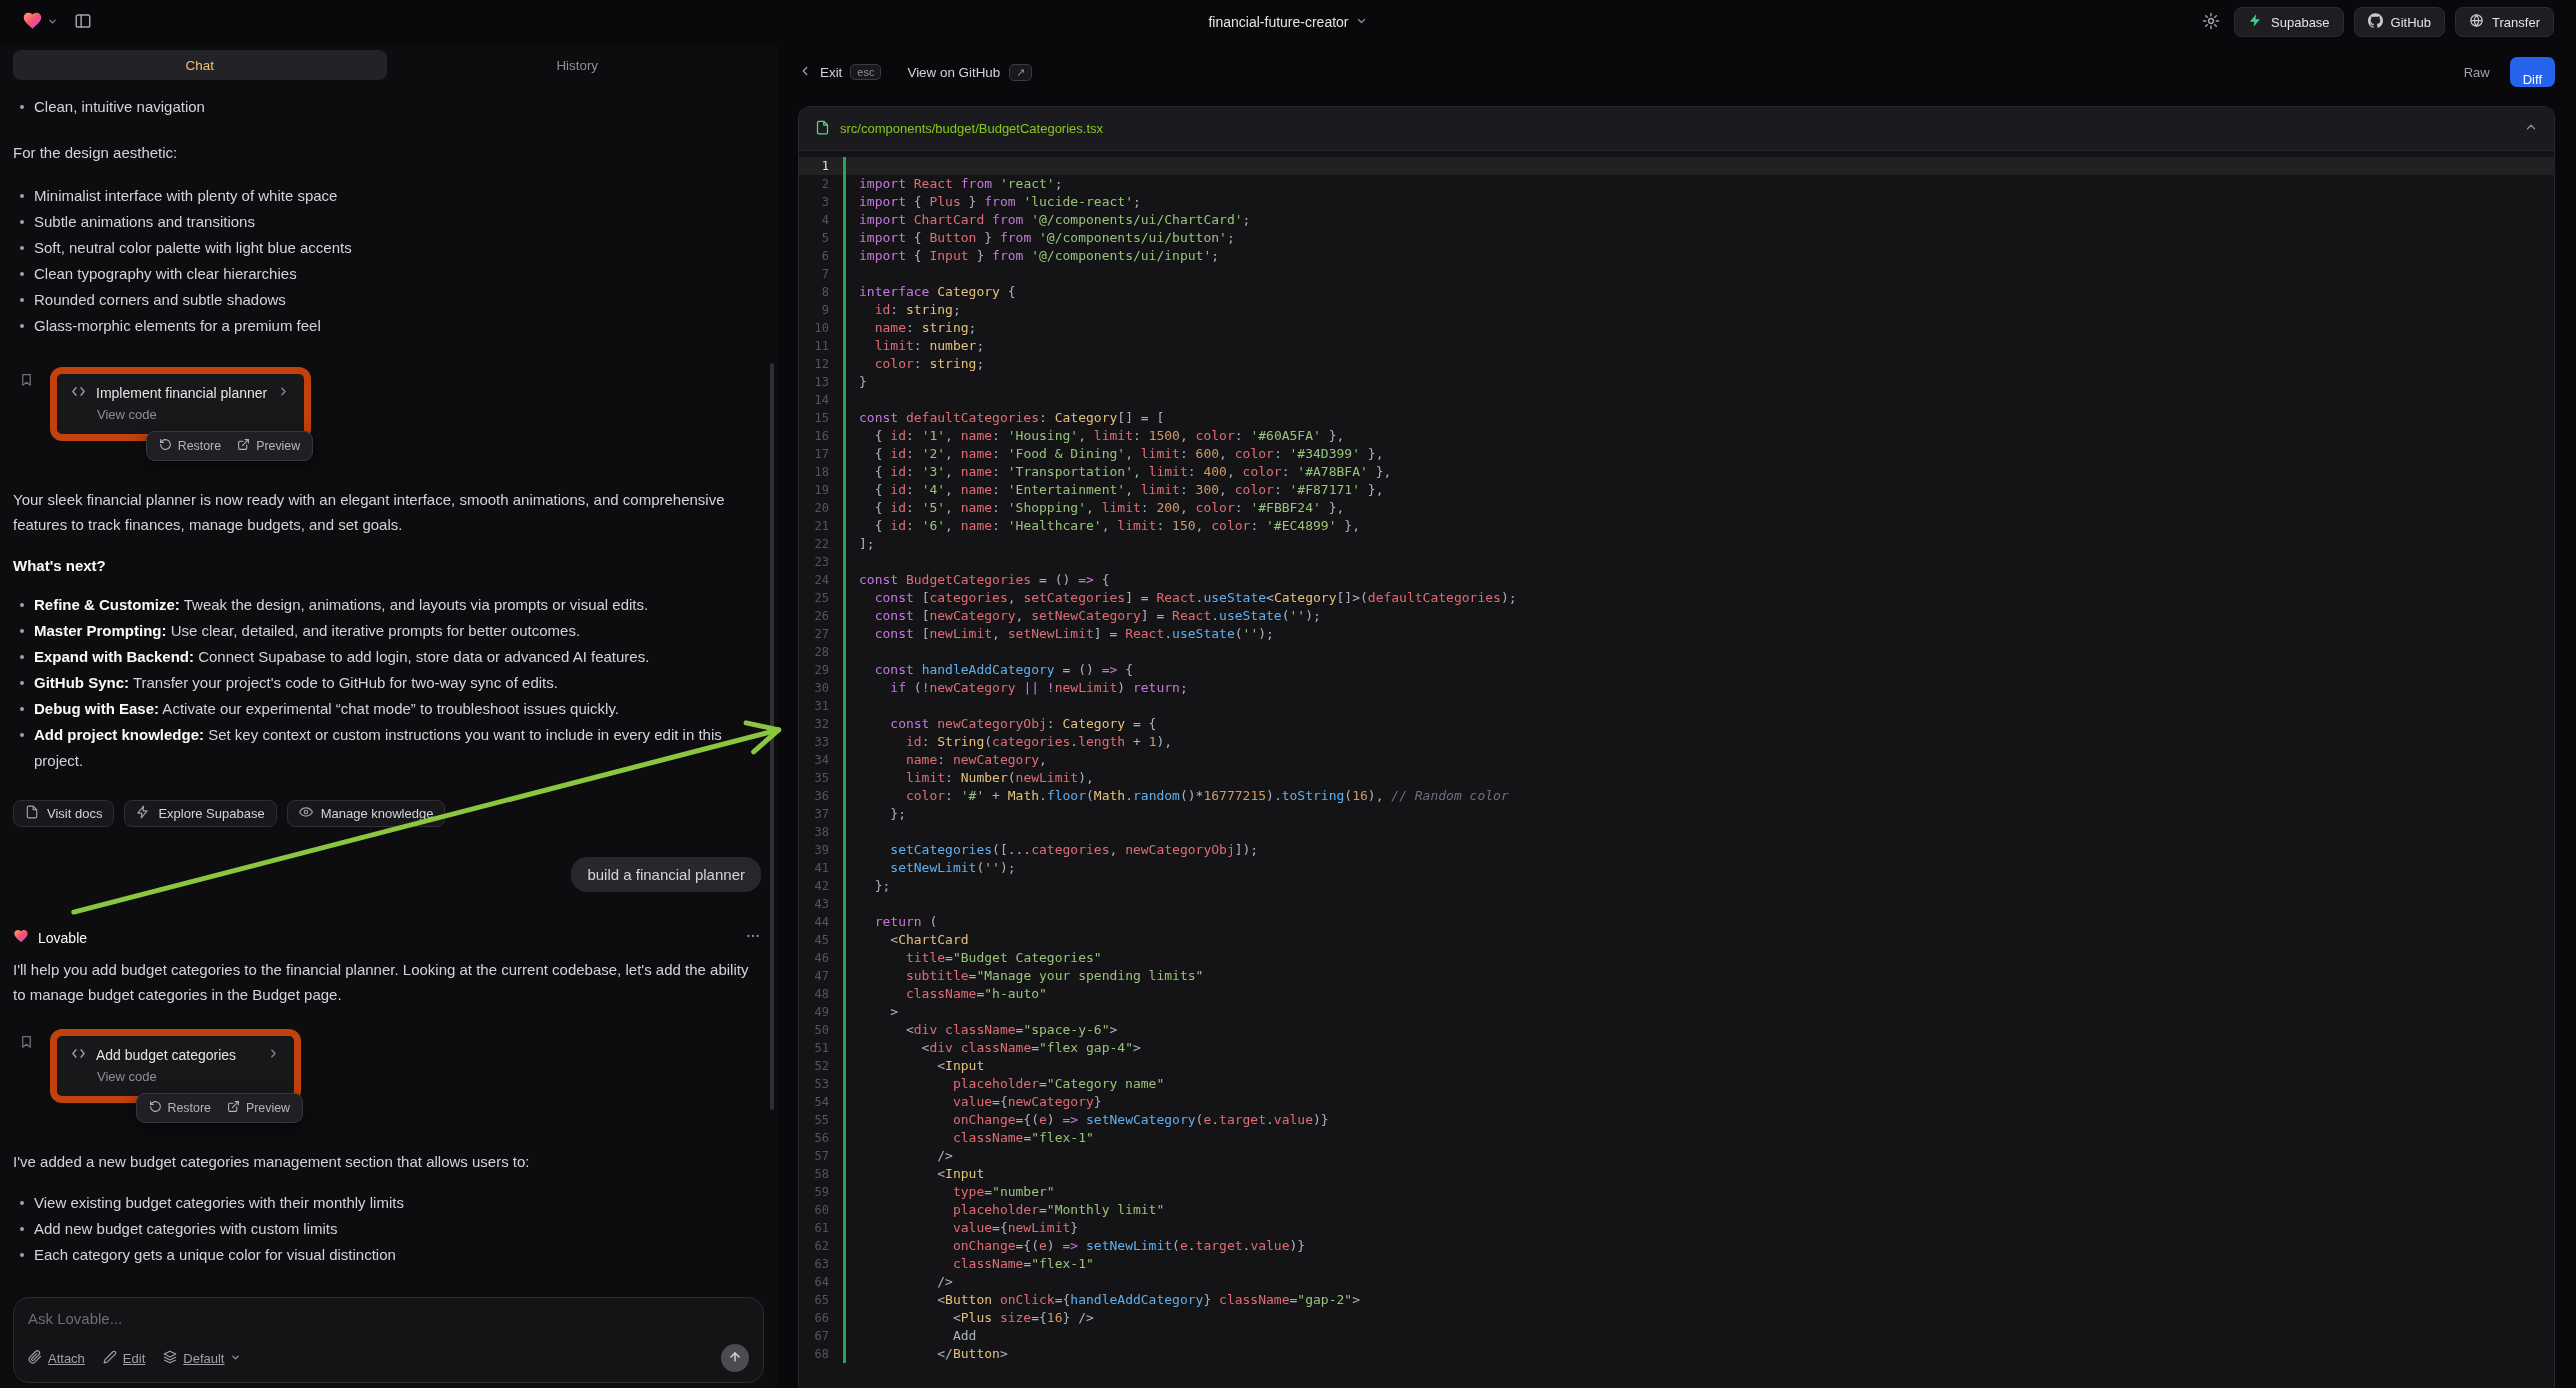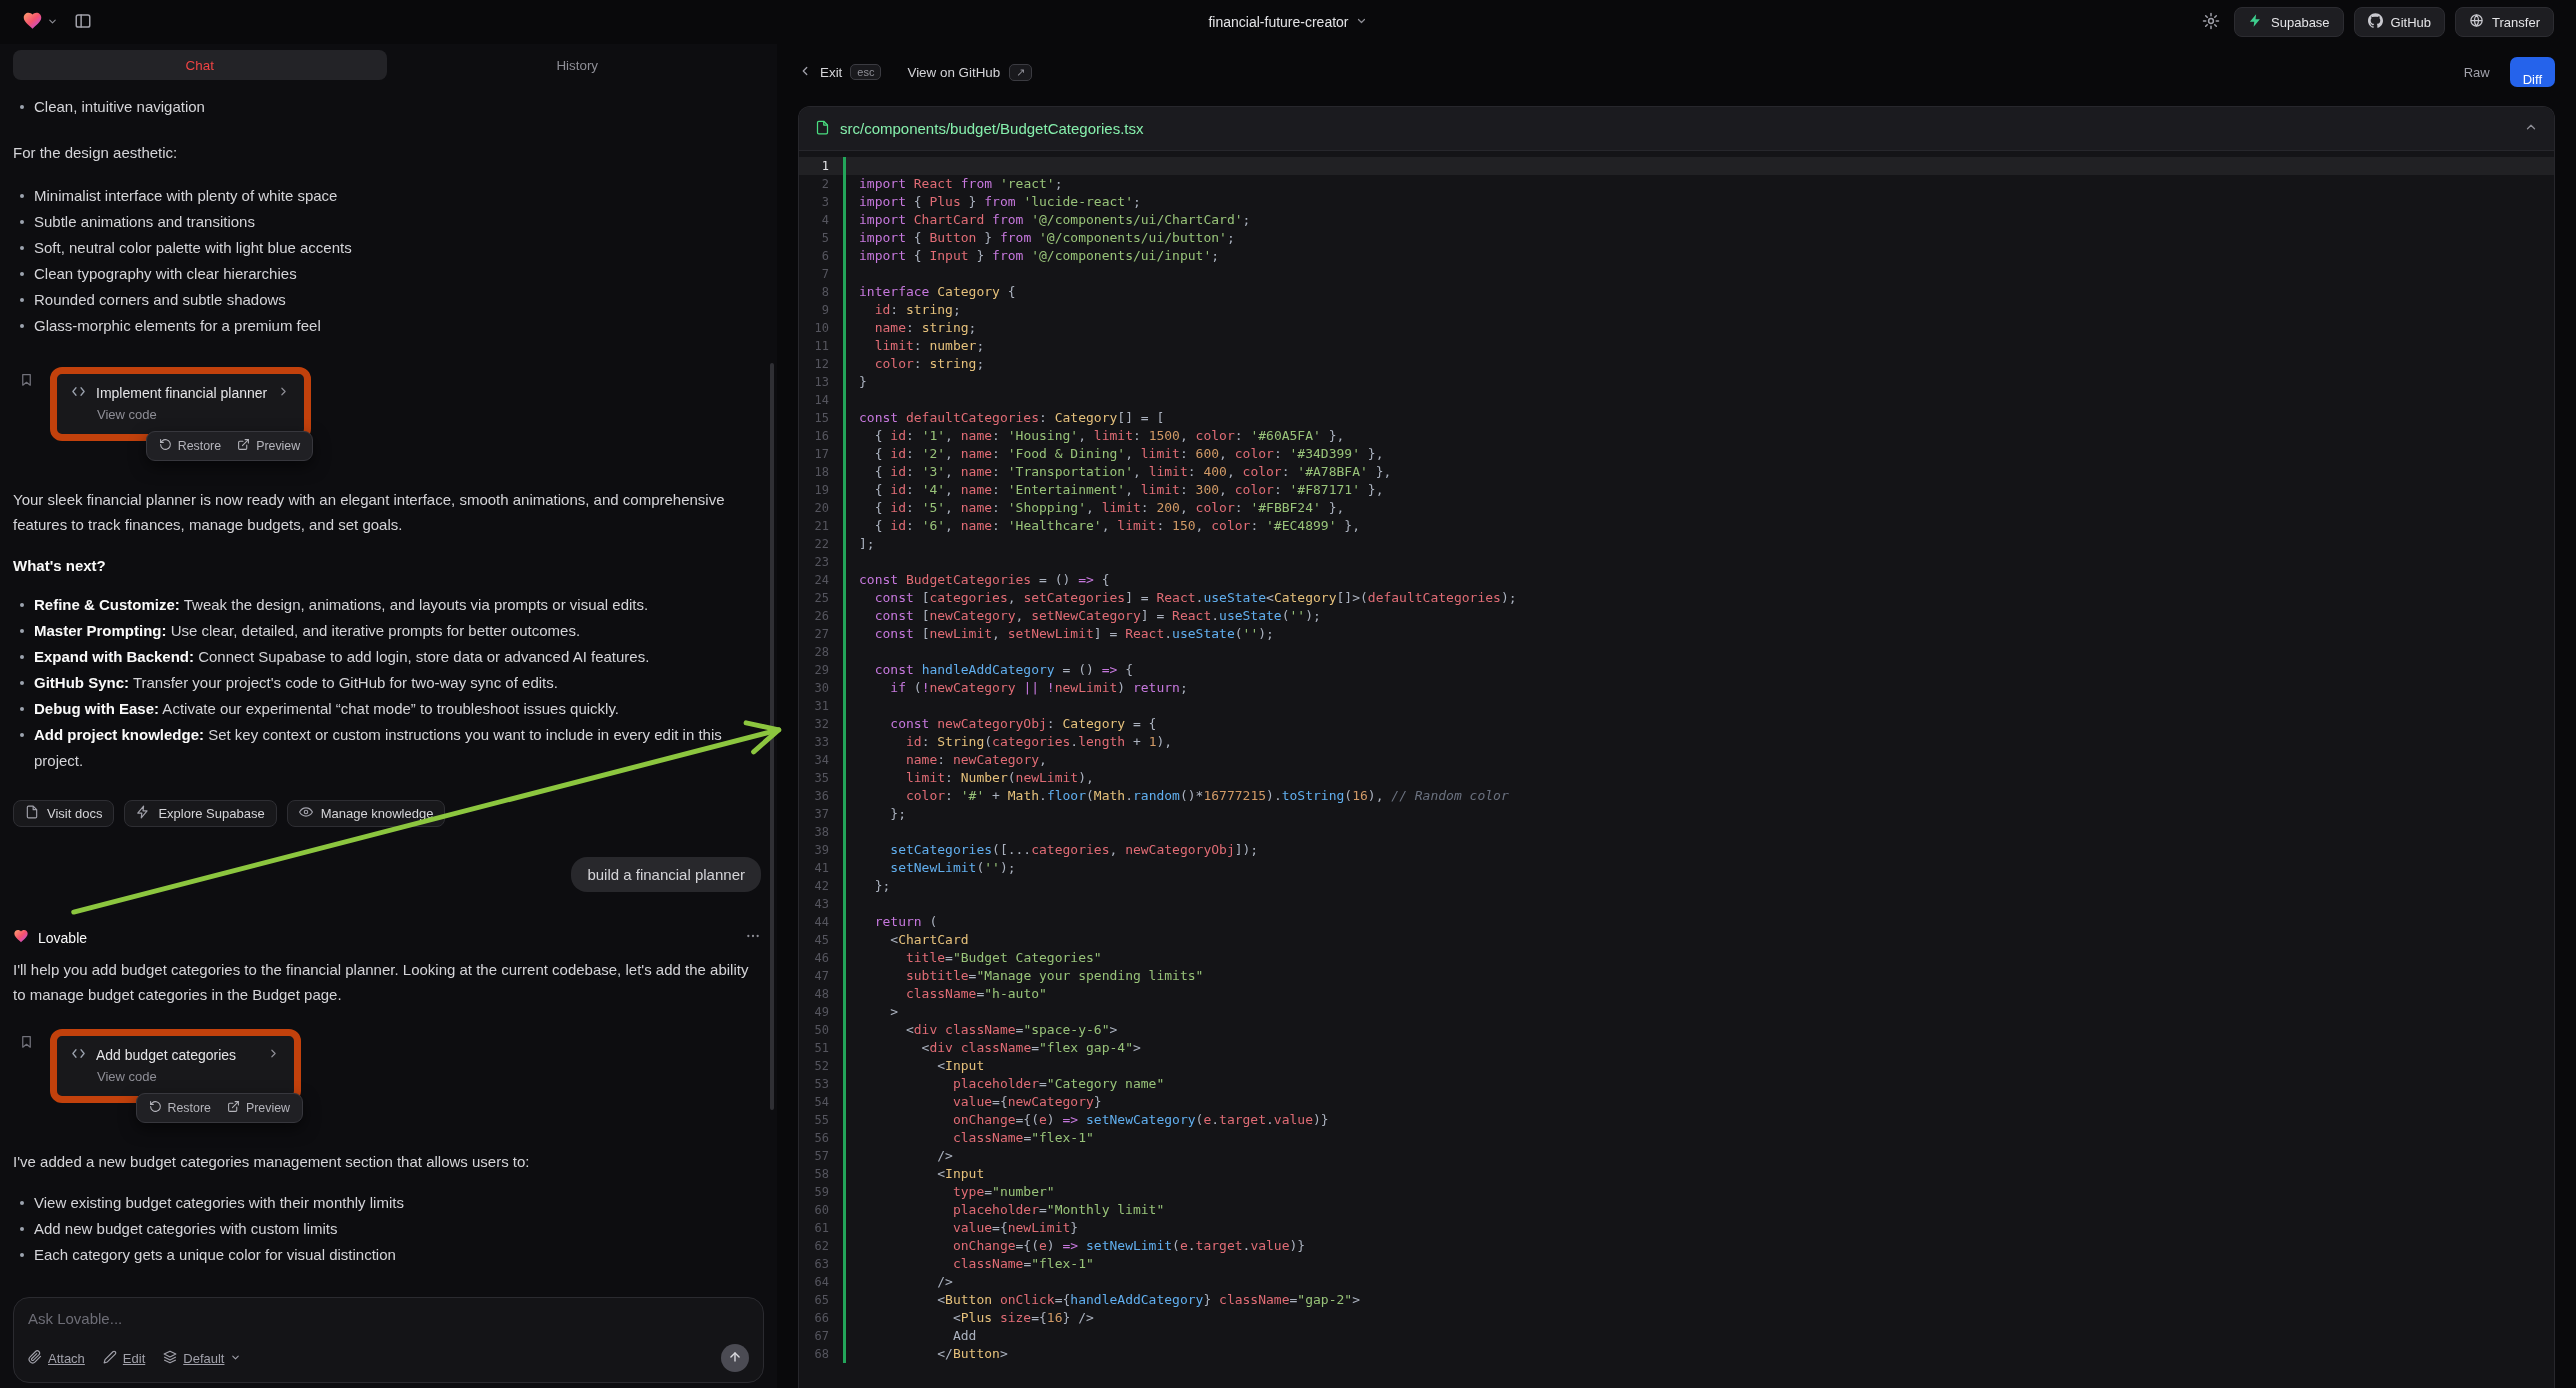--- a/index.html
+++ b/index.html
@@ -14,21 +14,21 @@
   .topbar-center { position:absolute; left:50%; transform:translateX(-50%); display:flex; align-items:center; gap:7px; color:#e4e4e7; font-size:14px; cursor:pointer; }
   .topbar-right { margin-left:auto; display:flex; align-items:center; gap:10px; }
   .icon-btn { background:none; border:none; color:#a1a1aa; display:flex; align-items:center; cursor:pointer; padding:4px; }
   .tb-btn { display:flex; align-items:center; gap:8px; height:30px; padding:0 13px; background:#1e1e22; border:1px solid #2c2c31; border-radius:8px; color:#e4e4e7; font-size:13px; cursor:pointer; }
   .tb-btn .i { color:#c9c9cf; }
 
   
   .chat-panel { position:absolute; top:44px; left:0; width:777px; bottom:0; background:#0d0d10; }
   .tabs { display:flex; margin:6px 13px 0; gap:4px; }
   .tab { flex:1; height:30px; display:flex; align-items:center; justify-content:center; font-size:13.4px; color:#8e8e96; border-radius:8px; cursor:pointer; }
-  .tab.active { background:#232327; color:#ef4444; }
+  .tab.active { background:#232327; color:#fdba74; }
   .chat-scroll { position:absolute; top:44px; left:0; right:0; bottom:100px; padding:2px 16px 0 13px; display:flex; flex-direction:column; align-items:stretch; overflow:hidden; }
   .msg { font-size:15px; line-height:25px; color:#d4d4d8; }
   .heading { font-size:15px; line-height:25px; font-weight:700; color:#fafafa; }
   ul.bullets { list-style:none; }
   ul.bullets li { position:relative; padding-left:21px; font-size:15px; line-height:26px; color:#d4d4d8; }
   ul.bullets li::before { content:""; position:absolute; left:7px; top:11px; width:4px; height:4px; border-radius:50%; background:#9ca3af; }
   ul.bullets li strong { color:#fafafa; font-weight:700; }
 
   .tool-wrap { position:relative; margin-left:37px; width:fit-content; }
   .tool-card { background:#18181b; border:7px solid #c2410c; border-radius:12px; padding:10px 14px 12px; min-width:251px; cursor:pointer; }
@@ -60,21 +60,21 @@
   
   .code-panel { position:absolute; top:44px; left:777px; right:0; bottom:0; background:#09090b; }
   .code-header { height:56px; display:flex; align-items:center; padding:0 21px; gap:26px; }
   .exit-btn { display:flex; align-items:center; gap:8px; color:#d4d4d8; font-size:13.4px; background:none; border:none; cursor:pointer; }
   .kbd { border:1px solid #3b3b41; border-radius:5px; padding:1px 6px; font-size:11px; color:#8e8e96; background:#19191d; }
   .vgh { display:flex; align-items:center; gap:9px; color:#d4d4d8; font-size:13.4px; background:none; border:none; cursor:pointer; }
   .code-header-right { margin-left:auto; display:flex; align-items:center; gap:8px; }
   .raw-btn { height:28px; padding:0 12px; border-radius:7px; background:transparent; color:#a1a1aa; font-size:13px; border:none; cursor:pointer; }
   .diff-btn { height:28px; padding:15px 13px; border-radius:7px; background:#2563eb; color:#fff; font-size:13px; border:none; cursor:pointer; }
   .code-card { position:absolute; top:62px; left:21px; right:21px; bottom:0; background:#141417; border:1px solid #27272c; border-bottom:none; border-radius:12px 12px 0 0; overflow:hidden; display:flex; flex-direction:column; }
-  .file-bar { height:44px; flex:none; display:flex; align-items:center; gap:10px; padding:0 16px; background:#1b1b1f; border-bottom:1px solid #27272c; color:#86efac; font-size:15px; }
+  .file-bar { height:44px; flex:none; display:flex; align-items:center; gap:10px; padding:0 16px; background:#1b1b1f; border-bottom:1px solid #27272c; color:#84cc16; font-size:13px; }
   .file-bar .collapse { margin-left:auto; color:#8e8e96; background:none; border:none; cursor:pointer; }
   .code-lines { flex:1; padding-top:6px; font-family:"DejaVu Sans Mono","Liberation Mono",monospace; font-size:13px; overflow:hidden; }
   .code-line { display:flex; height:18px; line-height:18px; white-space:pre; }
   .code-line .ln { width:44px; flex:none; text-align:right; padding-right:14px; color:#55555e; font-size:12px; }
   .code-line .lc { flex:1; border-left:3px solid #23a55a; padding-left:13px; color:#abb2bf; }
   .code-line.active-line { background:rgba(255,255,255,0.06); }
   .code-line.active-line .ln { color:#e4e4e7; }
   .tk-k { color:#c678dd; } .tk-v { color:#e06c75; } .tk-t { color:#e5c07b; }
   .tk-s { color:#98c379; } .tk-n { color:#d19a66; } .tk-f { color:#61afef; }
   .tk-c { color:#6b7280; font-style:italic; } .tk-p { color:#abb2bf; }

